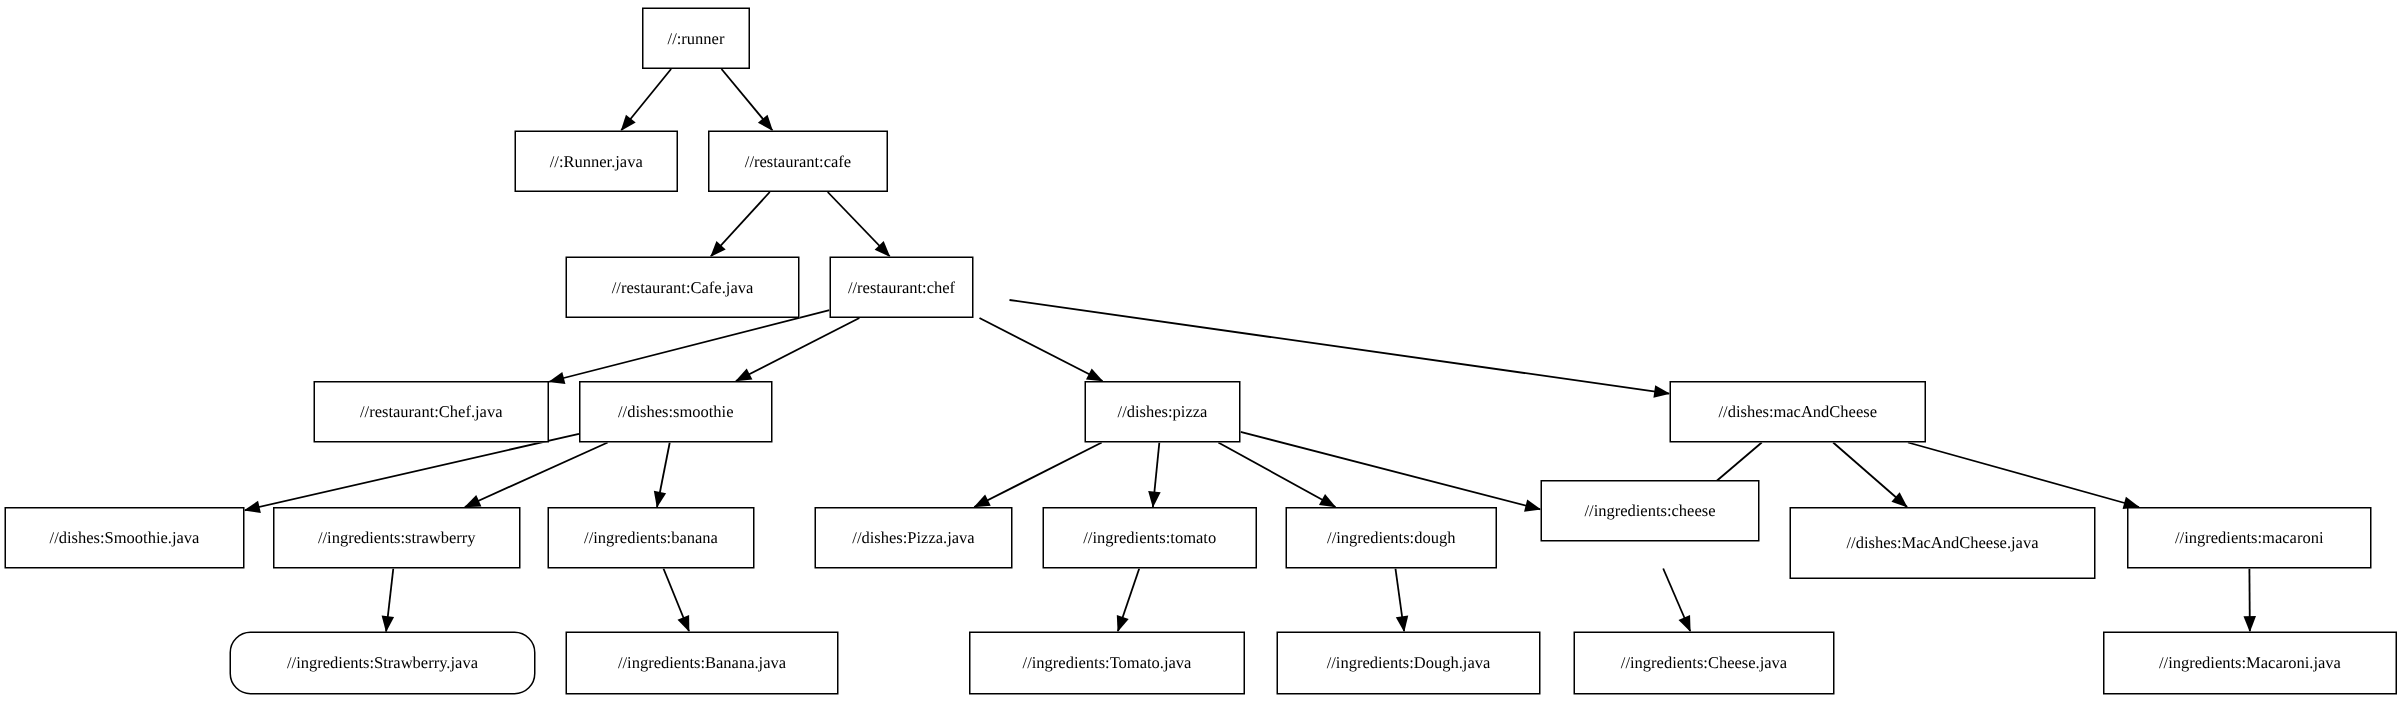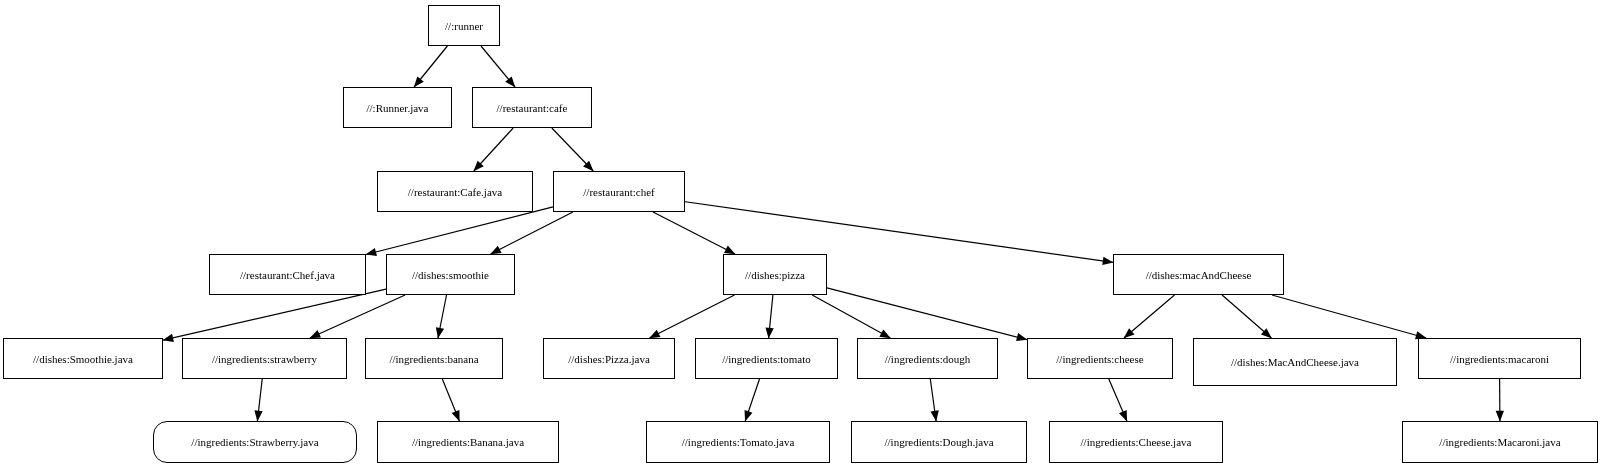--- a/index.html
+++ b/index.html
@@ -82,21 +82,21 @@
     </div>
     <div class="node" style="left: 343px; top: 87px; width: 109px; height: 41px; border-color: rgb(0, 0, 0); background: rgb(255, 255, 255);">
       <span>//:Runner.java</span>
     </div>
     <div class="node" style="left: 472px; top: 87px; width: 120px; height: 41px; border-color: rgb(0, 0, 0); background: rgb(255, 255, 255);">
       <span>//restaurant:cafe</span>
     </div>
     <div class="node" style="left: 377px; top: 171px; width: 156px; height: 41px; border-color: rgb(0, 0, 0); background: rgb(255, 255, 255);">
       <span>//restaurant:Cafe.java</span>
     </div>
-    <div class="node" style="left: 553px; top: 171px; width: 132px; height: 41px; border-color: rgb(0, 0, 0); background: rgb(255, 255, 255);">
+    <div class="node" style="left: 553px; top: 171px; width: 96px; height: 41px; border-color: rgb(0, 0, 0); background: rgb(255, 255, 255);">
       <span>//restaurant:chef</span>
     </div>
     <div class="node" style="left: 386px; top: 254px; width: 129px; height: 41px; border-color: rgb(0, 0, 0); background: rgb(255, 255, 255);">
       <span>//dishes:smoothie</span>
     </div>
     <div class="node" style="left: 209px; top: 254px; width: 157px; height: 41px; border-color: rgb(0, 0, 0); background: rgb(255, 255, 255);">
       <span>//restaurant:Chef.java</span>
     </div>
     <div class="node" style="left: 723px; top: 254px; width: 104px; height: 41px; border-color: rgb(0, 0, 0); background: rgb(255, 255, 255);">
       <span>//dishes:pizza</span>
@@ -115,21 +115,21 @@
     </div>
     <div class="node" style="left: 543px; top: 338px; width: 132px; height: 41px; border-color: rgb(0, 0, 0); background: rgb(255, 255, 255);">
       <span>//dishes:Pizza.java</span>
     </div>
     <div class="node" style="left: 695px; top: 338px; width: 143px; height: 41px; border-color: rgb(0, 0, 0); background: rgb(255, 255, 255);">
       <span>//ingredients:tomato</span>
     </div>
     <div class="node" style="left: 857px; top: 338px; width: 141px; height: 41px; border-color: rgb(0, 0, 0); background: rgb(255, 255, 255);">
       <span>//ingredients:dough</span>
     </div>
-    <div class="node" style="left: 1027px; top: 338px; width: 146px; height: 41px; border-color: rgb(0, 0, 0); background: rgb(255, 255, 255);">
+    <div class="node" style="left: 1027px; top: 320px; width: 146px; height: 41px; border-color: rgb(0, 0, 0); background: rgb(255, 255, 255);">
       <span>//ingredients:cheese</span>
     </div>
     <div class="node" style="left: 1193px; top: 338px; width: 204px; height: 48px; border-color: rgb(0, 0, 0); background: rgb(255, 255, 255);">
       <span>//dishes:MacAndCheese.java</span>
     </div>
     <div class="node" style="left: 1418px; top: 338px; width: 163px; height: 41px; border-color: rgb(0, 0, 0); background: rgb(255, 255, 255);">
       <span>//ingredients:macaroni</span>
     </div>
     <div class="node" style="left: 153px; top: 421px; width: 204px; height: 42px; border-color: rgb(0, 0, 0); background: rgb(255, 255, 255); border-radius: 14px;">
       <span>//ingredients:Strawberry.java</span>

